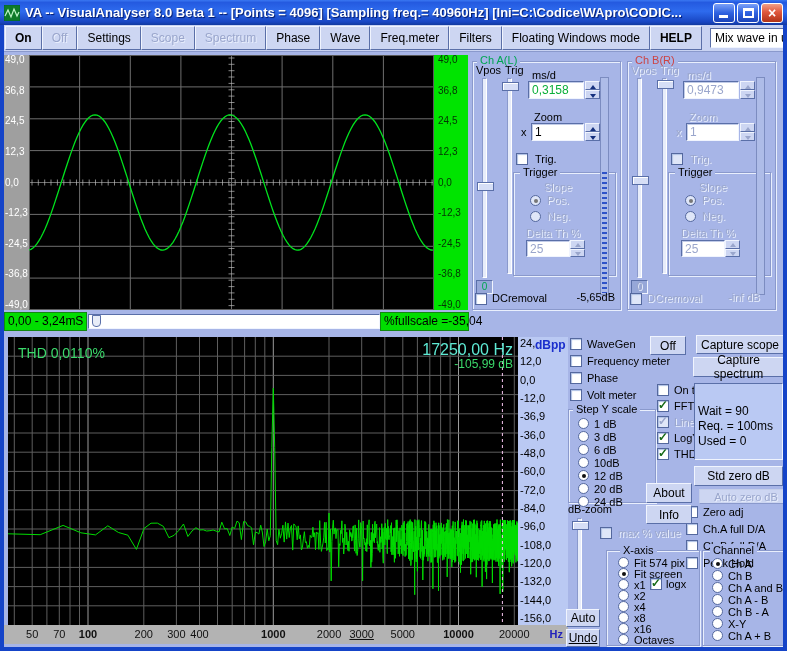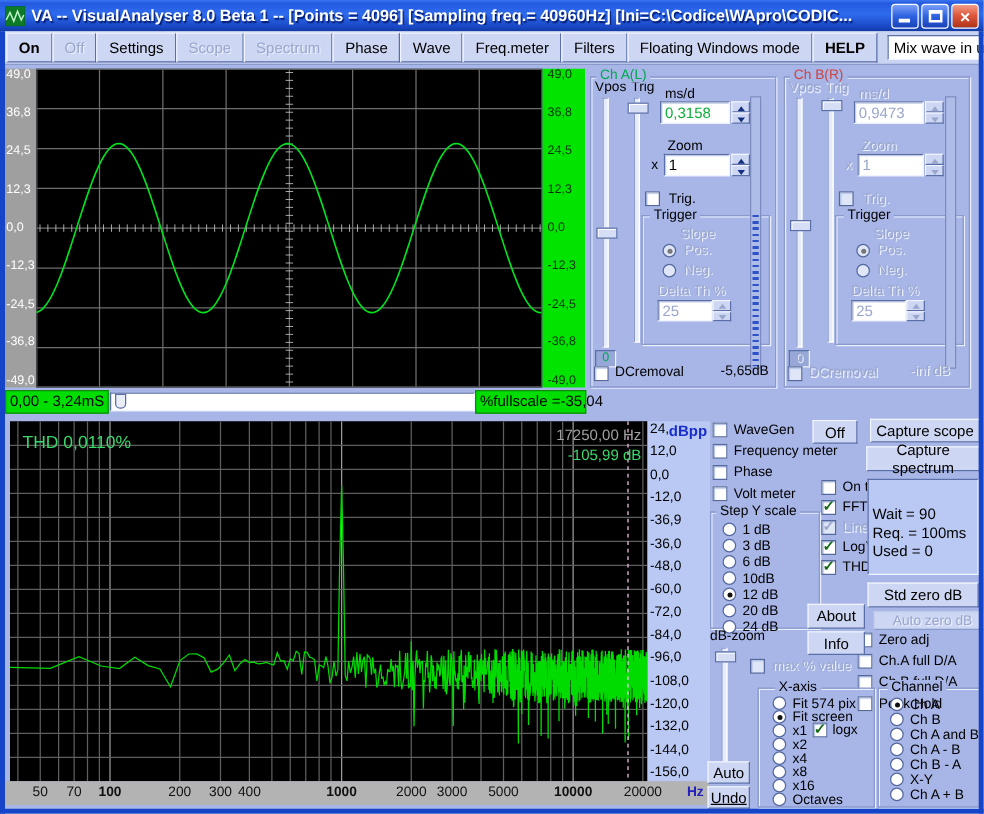--- a/index.html
+++ b/index.html
@@ -89,21 +89,21 @@
   .rb.sel::after { content:""; position:absolute; left:3px; top:3px; width:4px; height:4px; border-radius:50%; background:#111; }
   .rb.dis3 { background:#DFE6F8; }
   .rb.dis3.sel::after { background:#777; }
   .meter { position:absolute; border:1px solid #7C8CC0; background:#AEBCE8; }
   .meter .seg { position:absolute; left:1px; right:1px; bottom:1px; height:56%;
     background:repeating-linear-gradient(180deg,#2E52C8 0 2px,rgba(0,0,0,0) 2px 5px); }
 
   
   #spec-plot { position:absolute; left:8px; top:337px; width:510px; height:288px; background:#000; }
   #thd-text { position:absolute; left:10px; top:8px; font-size:14px; color:#3BD96B; }
-  #cursor-freq { position:absolute; right:5px; top:4px; font-size:12px; color:#a3a3a3; }
+  #cursor-freq { position:absolute; right:5px; top:4px; font-size:16px; color:#5eead4; }
   #cursor-db { position:absolute; right:5px; top:20px; font-size:12px; color:#3BD96B; }
   #spec-ystrip { position:absolute; left:518px; top:337px; width:50px; height:288px; background:#BAC9F3;
     display:flex; flex-direction:column; justify-content:space-between; padding:1px 0; }
   #spec-ystrip span { font-size:11px; padding-left:2px; line-height:11px; }
   #dbpp { position:absolute; left:535px; top:338px; font-size:12px; font-weight:bold; color:#1A2ECC;
     background:#BAC9F3; z-index:3; padding-right:2px; }
   #axis-strip { position:absolute; left:4px; top:625px; width:564px; height:19px; background:#B3B3B3; }
   #spec-xlabels { position:absolute; left:0; top:0; width:100%; height:100%; }
   .xtick { position:absolute; top:3px; transform:translateX(-50%); font-size:11px; color:#111; }
   .xtick.bold { font-weight:bold; }
@@ -538,21 +538,21 @@
     <div id="spec-xlabels">
         <span class="xtick" style="left: 28.2271px;">50</span>
         <span class="xtick" style="left: 55.2999px;">70</span>
         <span class="xtick bold" style="left: 83.9982px;">100</span>
         <span class="xtick" style="left: 139.769px;">200</span>
         <span class="xtick" style="left: 172.393px;">300</span>
         <span class="xtick" style="left: 195.54px;">400</span>
         <span class="xtick" style="left: 228.164px; margin-top: 35px;">600</span>
         <span class="xtick bold" style="left: 269.266px;">1000</span>
         <span class="xtick" style="left: 325.037px;">2000</span>
-        <span class="xtick" style="left: 357.661px;">3000</span>
+        <span class="xtick" style="left: 357.661px; text-decoration: underline;">3000</span>
         <span class="xtick" style="left: 398.762px;">5000</span>
         <span class="xtick bold" style="left: 454.533px;">10000</span>
         <span class="xtick" style="left: 510.305px;">20000</span>
       </div>
     <span id="hz-label">Hz</span>
   </div>
 
   <div class="grp-body" style="left:570px;top:337px;gap:4px">
 
       <div class="chk-row">

